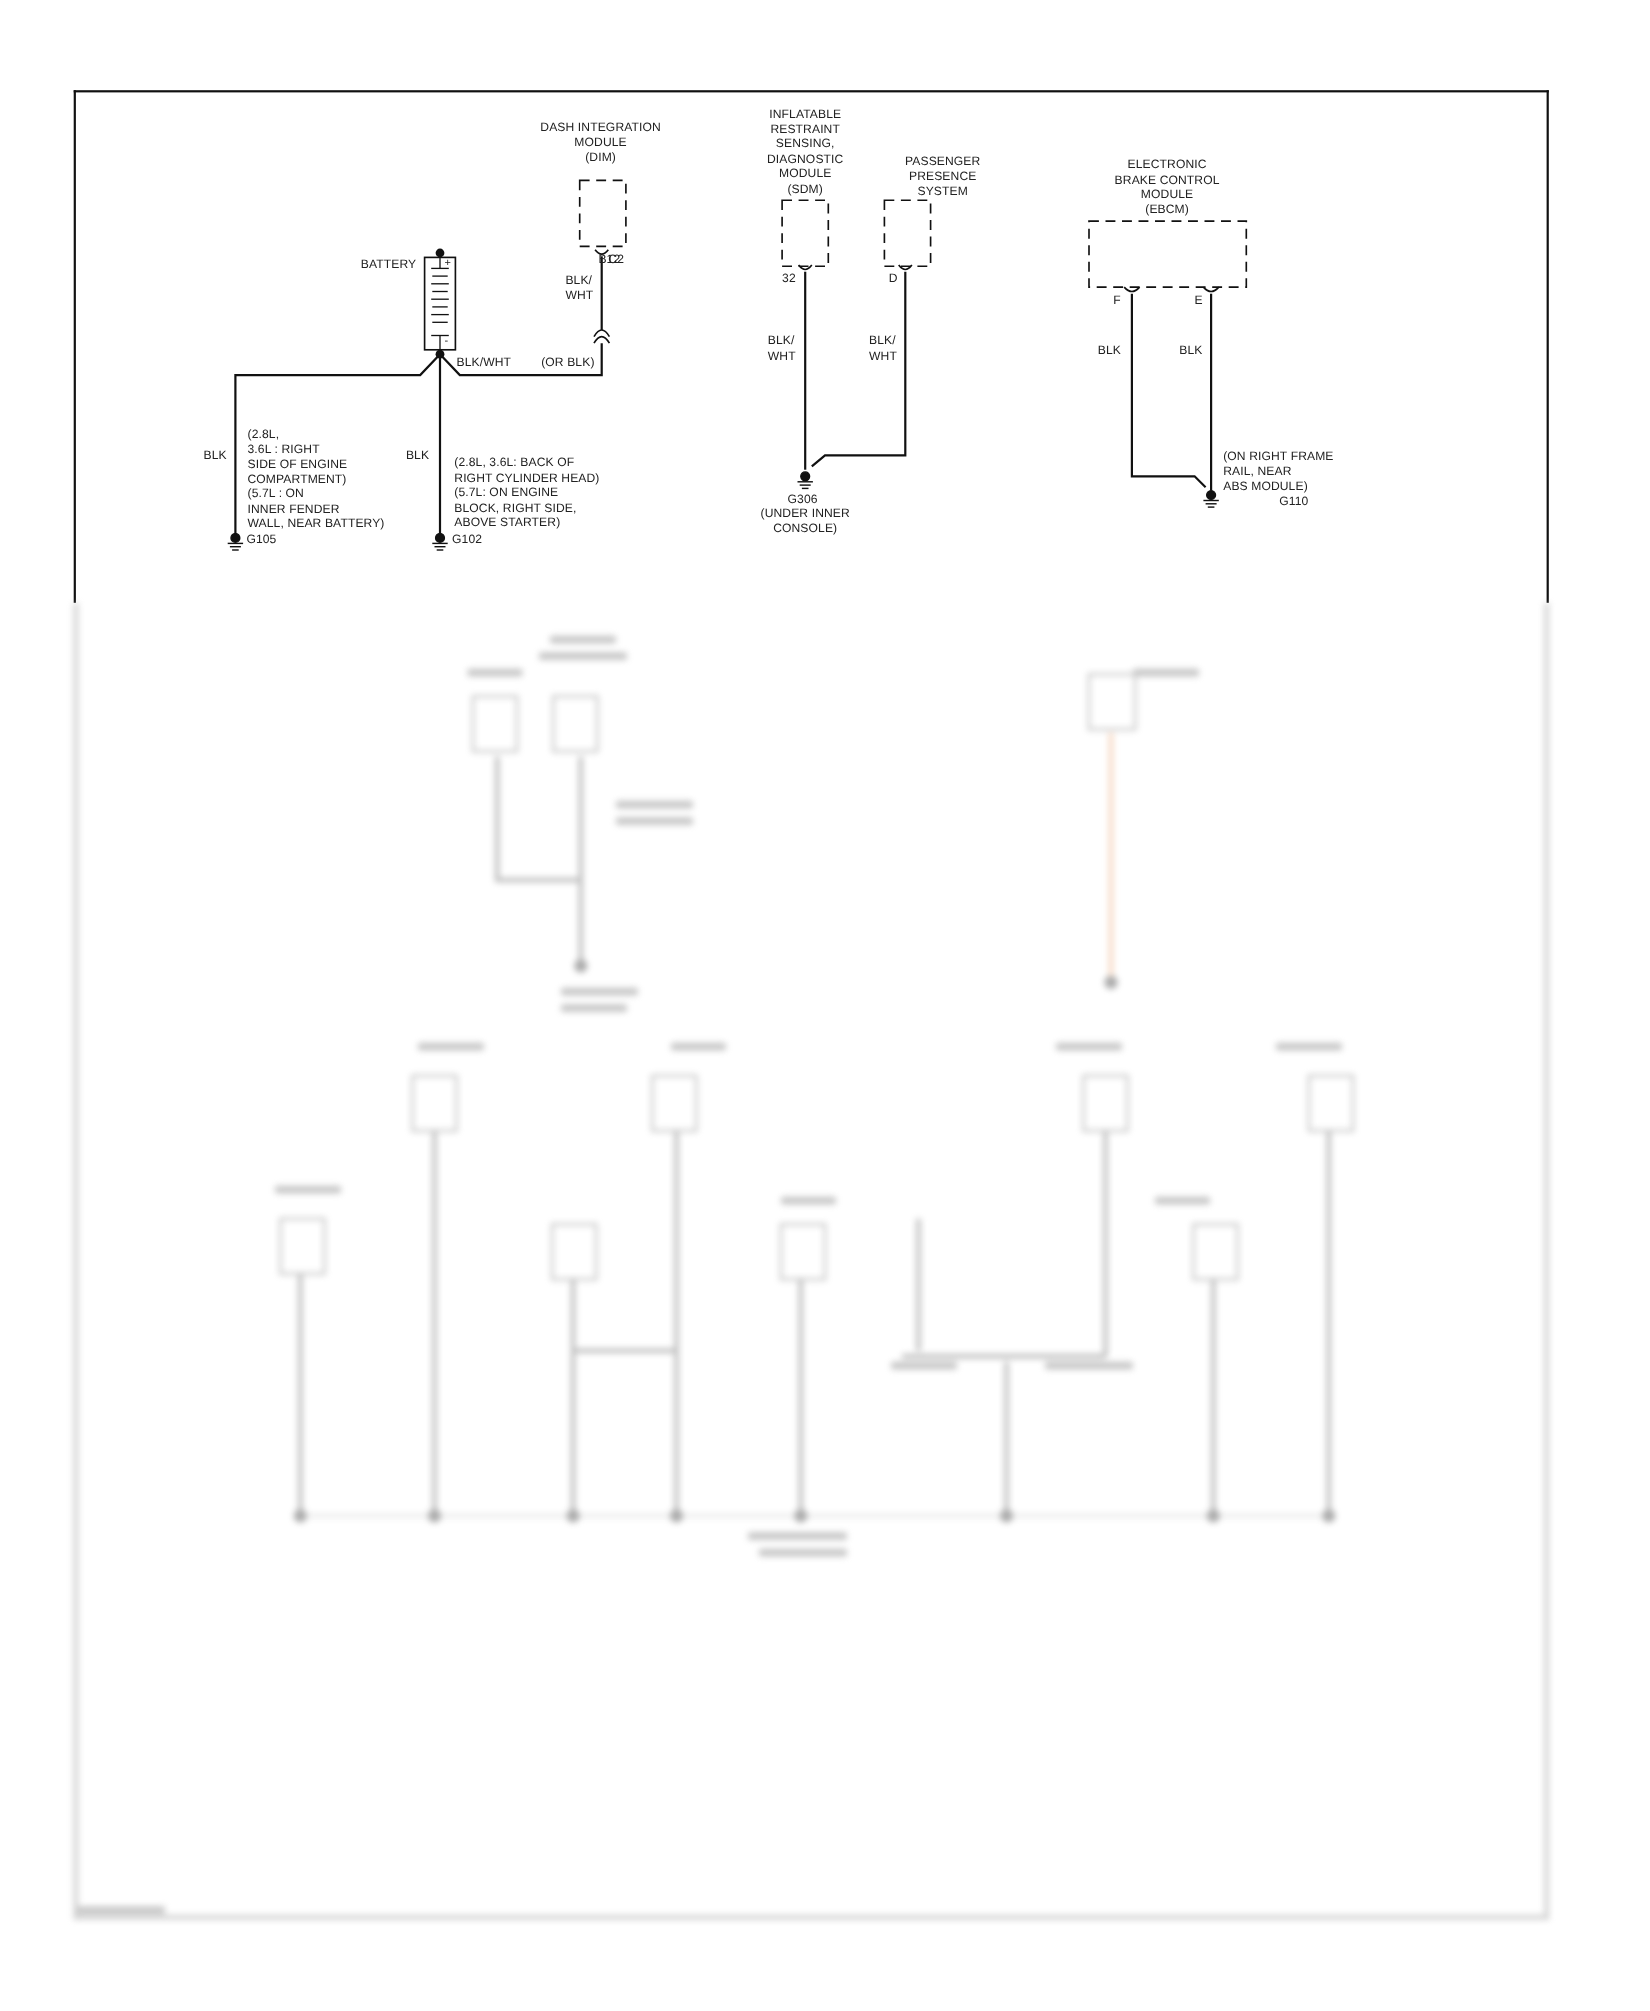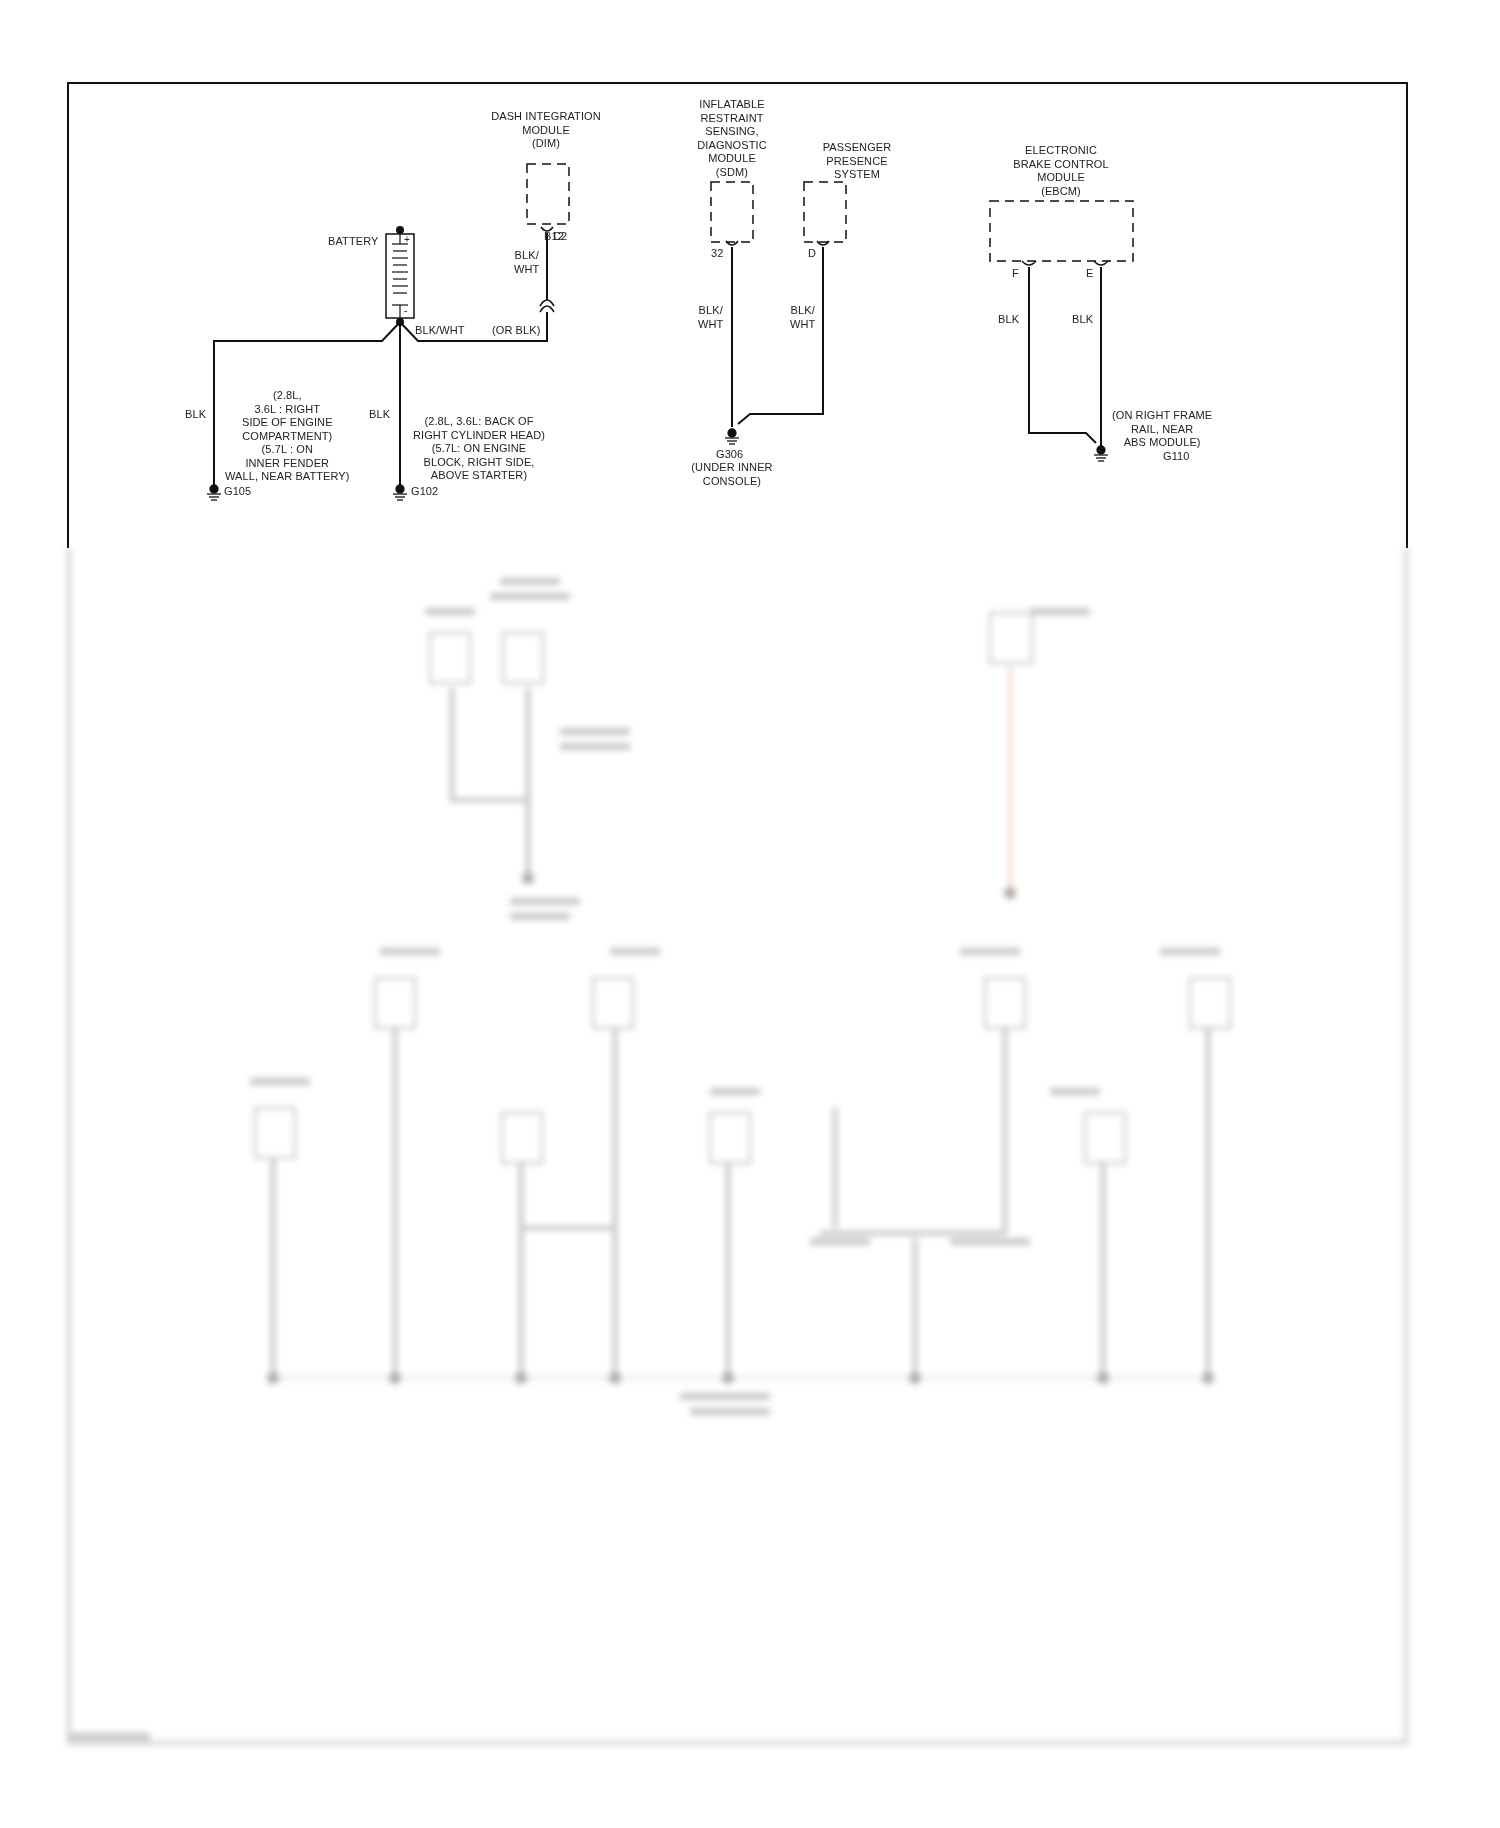--- a/index.html
+++ b/index.html
@@ -1,21 +1,21 @@
 <!DOCTYPE html>
 <html><head>
 <meta charset="utf-8">
 <style>
   html,body{margin:0;padding:0;background:#ffffff;}
   body{width:1500px;height:1828px;position:relative;overflow:hidden;font-family:"Liberation Sans",sans-serif;color:#222;}
   .frame-top{position:absolute;left:67px;top:82px;width:1341px;height:466px;border:2px solid #111;border-bottom:none;box-sizing:border-box;}
   .blur-zone{position:absolute;left:60px;top:548px;width:1360px;height:1215px;filter:blur(3px);opacity:0.55;}
   .blur-frame{position:absolute;left:7px;top:0;width:1341px;height:1197px;border:4px solid #aaa;border-top:none;box-sizing:border-box;}
   svg{position:absolute;left:0;top:0;}
-  .lbl{position:absolute;font-size:11px;line-height:13.5px;color:#222;white-space:pre;letter-spacing:0.1px;text-align:center;}
+  .lbl{position:absolute;font-size:11px;line-height:13.5px;color:#222;white-space:pre;letter-spacing:0.1px;}
   .ctr{text-align:center;}
   .blur-text{position:absolute;background:#9a9a9a;height:7px;border-radius:2px;}
 </style>
 </head>
 <body>
 
 <div class="frame-top"></div>
 
 <svg width="1500" height="560">
   <g stroke="#111" stroke-width="2" fill="none">

